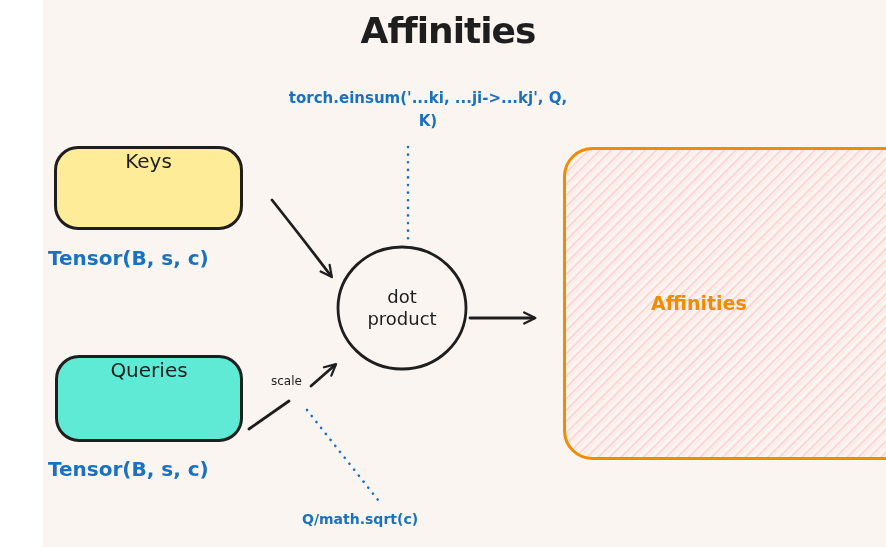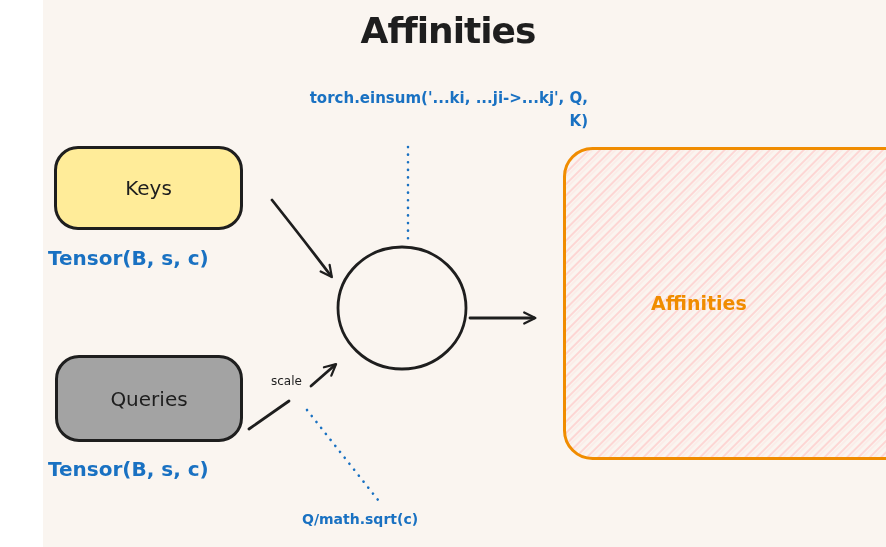--- a/index.html
+++ b/index.html
@@ -18,32 +18,32 @@
   .center { text-align: left; }
 
   .diagram-title {
     left: 0; top: 10; width: 810px; top: 10px;
     font-size: 36px; font-weight: 700; letter-spacing: -1px;
     text-align: center;
   }
   .blue-note { color: #1971c2; }
   .einsum {
     left: 225px; top: 87px; width: 320px;
-    font-size: 15px; line-height: 23px; text-align: right;
+    font-size: 15px; line-height: 23px; text-align: center;
     font-weight: 600;
   }
   .node-box {
     box-sizing: border-box;
     border: 3px solid #1e1e1e;
     border-radius: 24px;
-    display: flex; align-items: center; justify-content: center;
+    display: flex; justify-content: center;
     font-size: 20px;
   }
   .keys-box { left: 11px; top: 146px; width: 189px; height: 84px; background: #ffec99; }
-  .queries-box { left: 12px; top: 355px; width: 188px; height: 87px; background: #a3a3a3; }
+  .queries-box { left: 12px; top: 355px; width: 188px; height: 87px; background: #5eead4; }
   .tensor-label { font-size: 20px; font-weight: 600; }
   .keys-tensor { left: 5px; top: 246px; width: 204px; }
   .queries-tensor { left: 5px; top: 457px; width: 204px; }
   .dot-label {
     left: 309px; top: 286px; width: 100px;
     font-size: 18px; line-height: 22px; text-align: center;
   }
   .scale-label { left: 228px; top: 374px; font-size: 12px; }
   .sqrt-label { left: 259px; top: 511px; width: 200px; font-size: 14px; font-weight: 600; }
   .affinities-label {
@@ -93,20 +93,21 @@
   <div class="abs node-box keys-box">
     <span>Keys</span>
   </div>
   <div class="abs center tensor-label blue-note keys-tensor">Tensor(B, s, c)</div>
 
   <div class="abs node-box queries-box">
     <span>Queries</span>
   </div>
   <div class="abs center tensor-label blue-note queries-tensor">Tensor(B, s, c)</div>
 
+  <div class="abs dot-label">dot product</div>
 
   <div class="abs scale-label">scale</div>
 
   <div class="abs center sqrt-label blue-note">Q/math.sqrt(c)</div>
 
   <div class="abs center affinities-label">Affinities</div>
 
 </div>
 
 </body></html>

